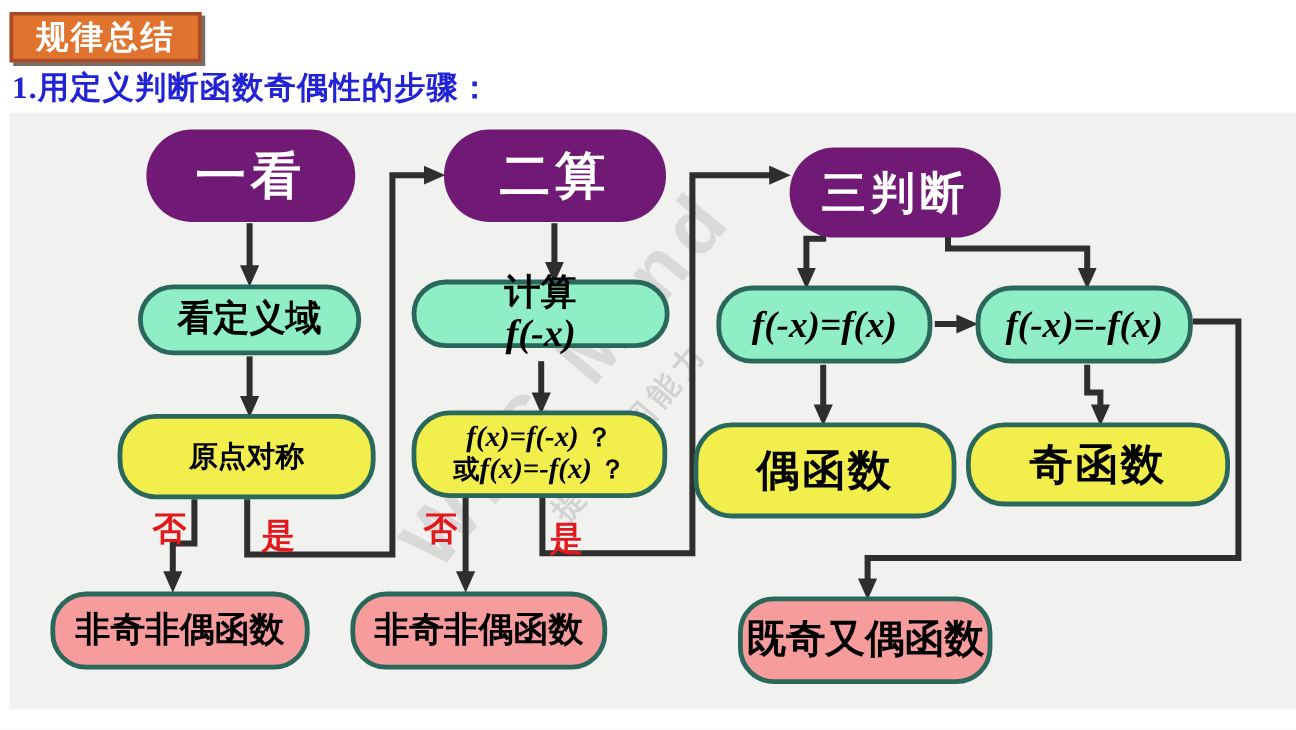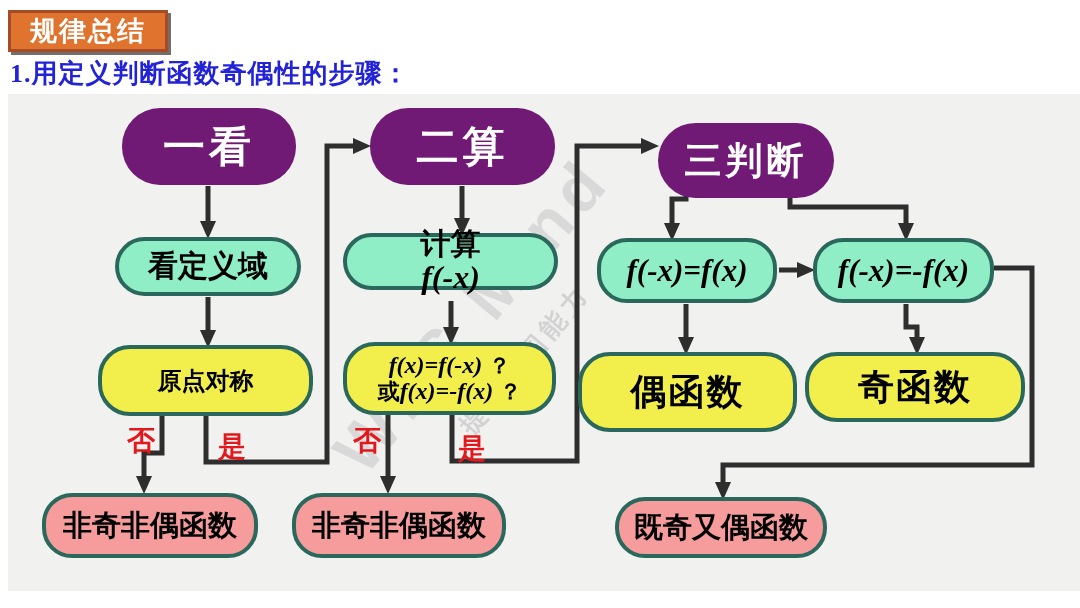--- a/index.html
+++ b/index.html
@@ -141,20 +141,20 @@
 <div class="node yellow" style="left:805px;top:352px;width:220px;height:70px;font-size:36px;letter-spacing:2px;">
   <span>奇函数</span>
 </div>
 
 <div class="node pink" style="left:42px;top:493px;width:216px;height:65px;font-size:29px;">
   <span>非奇非偶函数</span>
 </div>
 <div class="node pink" style="left:292px;top:493px;width:214px;height:65px;font-size:29px;">
   <span>非奇非偶函数</span>
 </div>
-<div class="node pink" style="left:615px;top:497px;width:212px;height:61px;font-size:29px;">
+<div class="node pink" style="left:615px;top:497px;width:212px;height:73px;font-size:33px;font-family:Liberation Serif, serif;">
   <span>既奇又偶函数</span>
 </div>
 
 <span class="yn" style="left:127px;top:422px;">否</span>
 <span class="yn" style="left:218px;top:428px;">是</span>
 <span class="yn" style="left:353px;top:422px;">否</span>
 <span class="yn" style="left:458px;top:430px;">是</span>
 
 </body></html>

